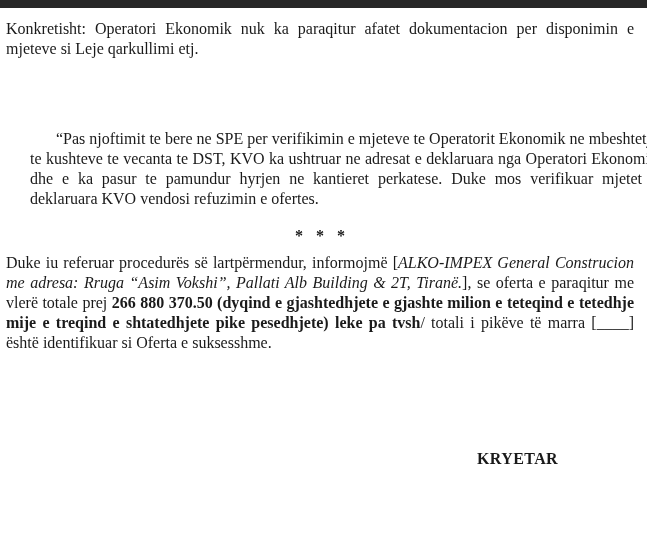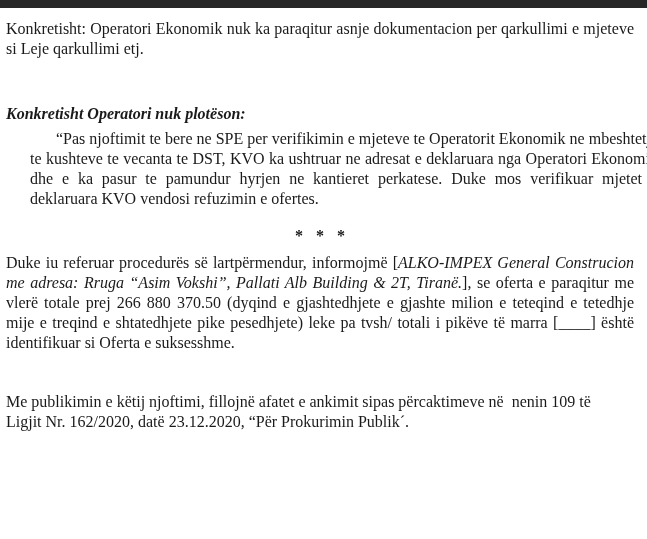--- a/index.html
+++ b/index.html
@@ -9,21 +9,21 @@
     height: 539px;
     background: #ffffff;
     overflow: hidden;
     font-family: "Liberation Serif", "DejaVu Serif", serif;
     font-size: 16px;
     line-height: 20px;
     color: #1a1a1a;
   }
   .b  { font-weight: bold; }
   .bi { font-weight: bold; font-style: italic; }
-  .seg-b { font-weight: normal; }
+  .seg-b { font-weight: bold; }
   .seg-i { font-style: italic; }
 
   .top-bar {
     position: absolute; top: 0; left: 0; width: 100%; height: 8px;
     z-index: 3;
   }
   .clipped-strip {
     position: absolute; top: 0; left: 0; right: 0; height: 15px;
     overflow: hidden; z-index: 2;
   }
@@ -53,27 +53,26 @@
 </head>
 <body>
 
 <div class="page" style="color: rgb(26, 26, 26); background: rgb(255, 255, 255);">
 
   <div class="clipped-strip">
     <span class="clip-txt">kritereve te vecanta ne DST.</span>
   </div>
   <div class="top-bar" style="background: rgb(39, 39, 39);"></div>
 
-  <p class="para intro"><span>Konkretisht: Operatori Ekonomik nuk ka paraqitur asnje dokumentacion per qarkullimi e mjeteve si Leje qarkullimi etj.</span></p>
+  <p class="para intro"><span>Konkretisht: Operatori Ekonomik nuk ka paraqitur afatet dokumentacion per disponimin e mjeteve si Leje qarkullimi etj.</span></p>
 
 
-  <p class="para subheading bi">Konkretisht Operatori nuk plotëson:</p>
 
   <p class="para quote"><span>“Pas njoftimit te bere ne SPE per verifikimin e mjeteve te Operatorit Ekonomik ne mbeshtetje te kushteve te vecanta te DST, KVO ka ushtruar ne adresat e deklaruara nga Operatori Ekonomik dhe e ka pasur te pamundur hyrjen ne kantieret perkatese. Duke mos verifikuar mjetet e deklaruara KVO vendosi refuzimin e ofertes.</span></p>
 
   <div class="separator">* * *</div>
 
   <p class="para award"><span>Duke iu referuar procedurës së lartpërmendur, informojmë [</span><span class="seg-i">ALKO-IMPEX General Construcion me adresa: Rruga “Asim Vokshi”, Pallati Alb Building &amp; 2T, Tiranë.</span><span>], se oferta e paraqitur me vlerë totale prej </span><span class="seg-b">266 880 370.50 (dyqind e gjashtedhjete e gjashte milion e teteqind e tetedhje mije e treqind e shtatedhjete pike pesedhjete) leke pa tvsh</span><span>/ totali i pikëve të marra [____] është identifikuar si Oferta e suksesshme.</span></p>
 
-  <p class="para closing"><span>Me publikimin e këtij njoftimi, fillojnë afatet e ankimit sipas përcaktimeve në  nenin 109 të  Ligjit Nr. 162/2020, datë 23.12.2020, “Për Prokurimin Publik´.</span></p>
 
+  <div class="sig-title">KRYETAR</div>
 
 </div>
 
 </body></html>

